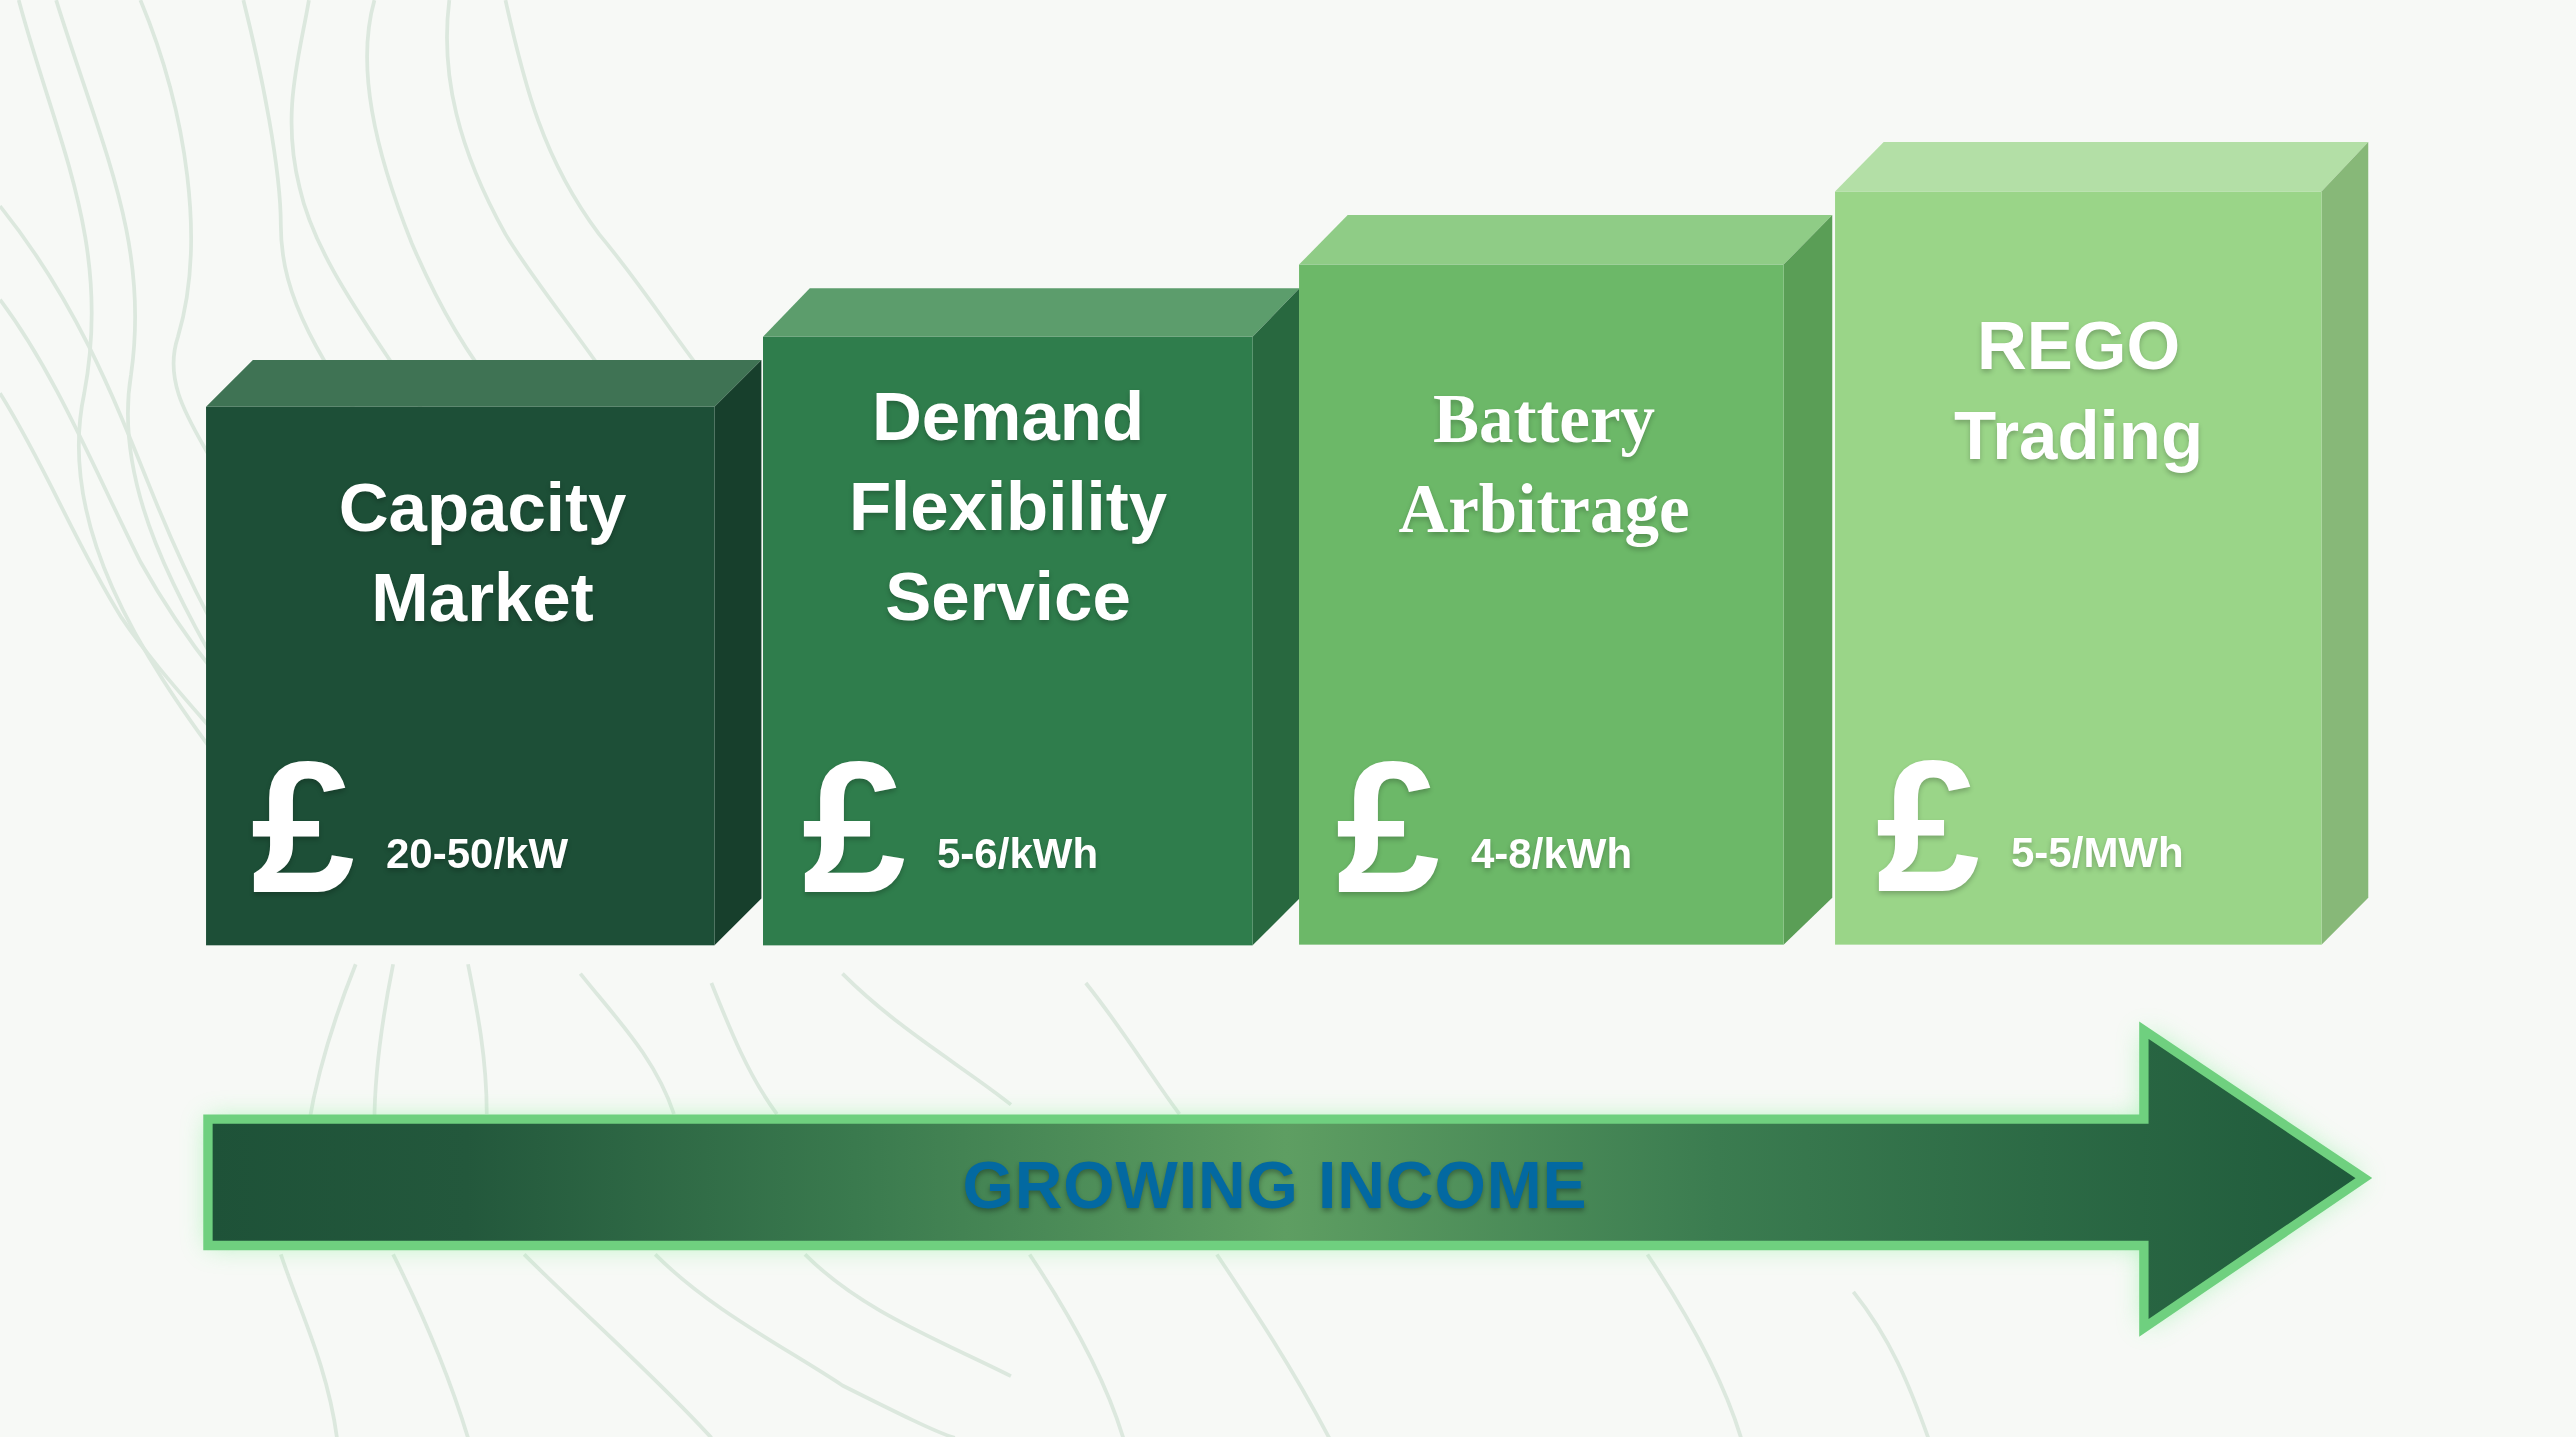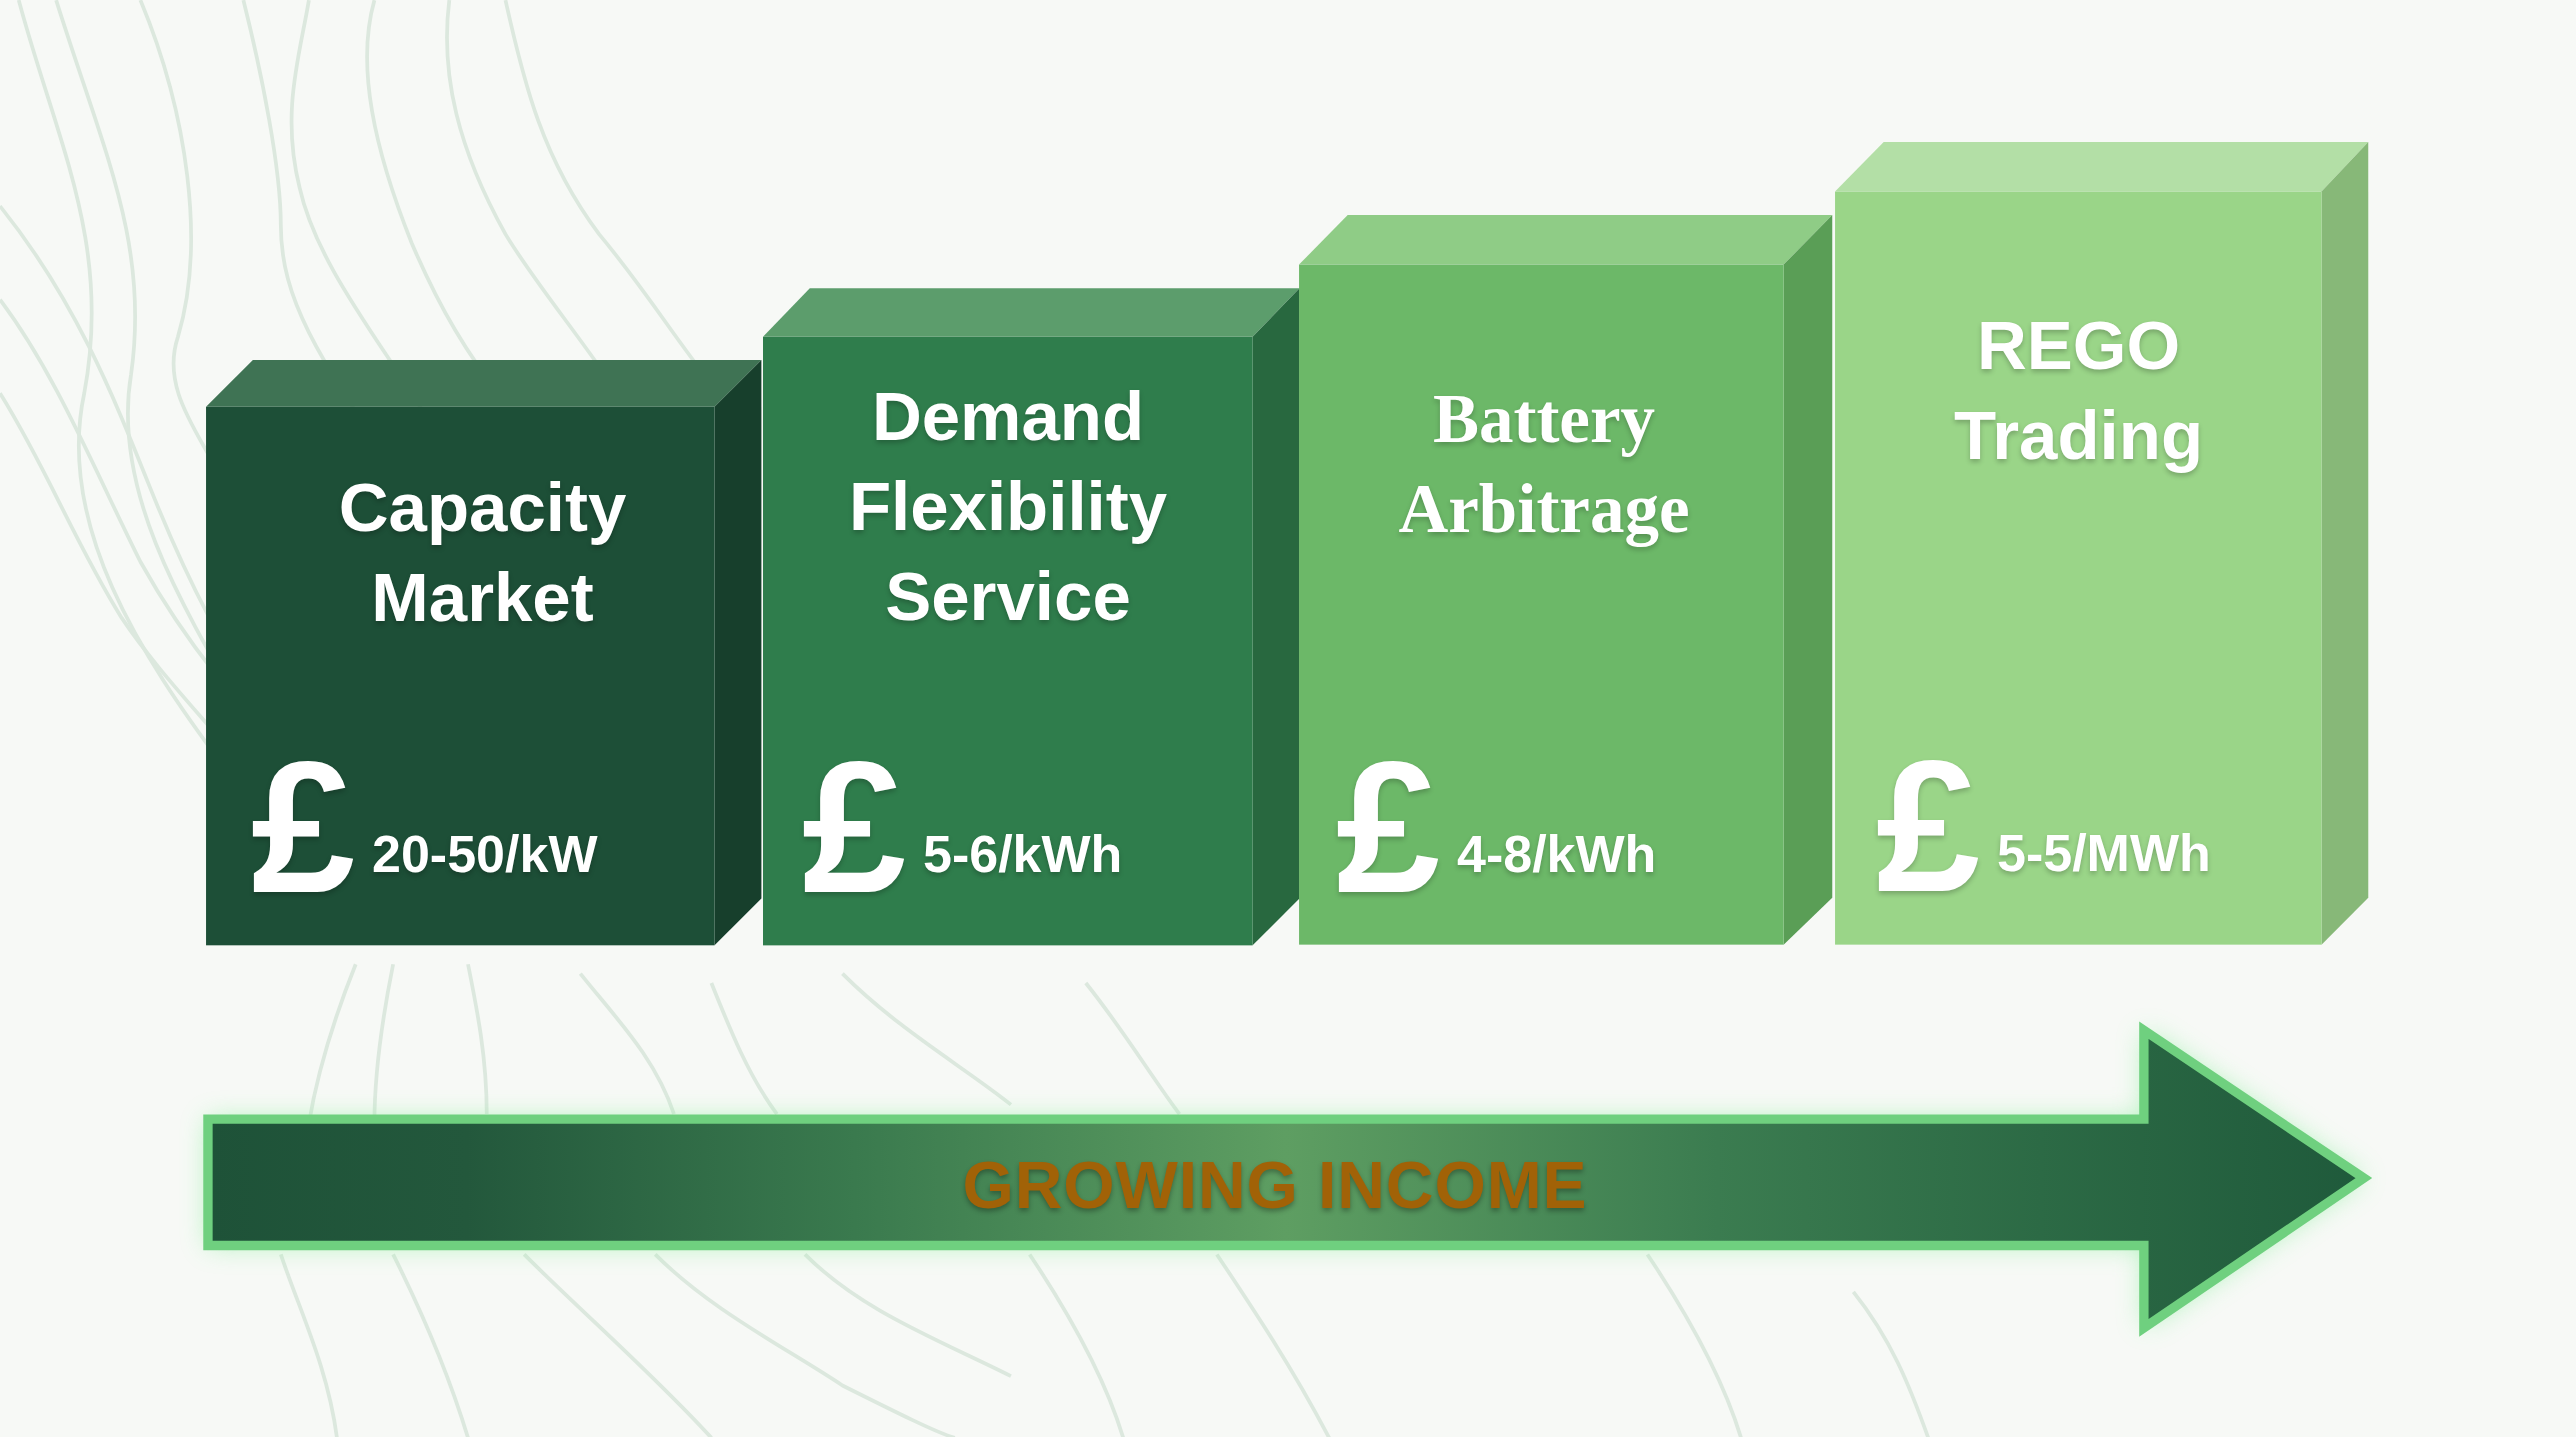--- a/index.html
+++ b/index.html
@@ -18,25 +18,25 @@
     font-size: 69px; line-height: 90px;
     text-shadow: 0 2.8px 5.6px rgba(0,0,0,0.22);
     white-space: pre-line;
   }
   .price {
     position: absolute; display: flex; align-items: flex-end;
     color: #ffffff; font-weight: bold;
     text-shadow: 0 2.8px 5.6px rgba(0,0,0,0.22);
   }
   .pound { font-size: 187px; line-height: 150px; height: 157px; }
-  .price-val { font-size: 52px; line-height: 56px; margin-left: 17px; margin-bottom: 28px; white-space: nowrap; }
+  .price-val { font-size: 42px; line-height: 56px; margin-left: 31px; margin-bottom: 28px; white-space: nowrap; }
   .arrow { position: absolute; left: 178px; top: 1002px; width: 2228px; height: 356px; }
   .arrow-label {
     position: absolute; left: 208px; width: 2134px; top: 1148px;
-    text-align: center; color: #a16207; font-weight: bold; font-size: 66px; line-height: 75px;
+    text-align: center; color: #0369a1; font-weight: bold; font-size: 66px; line-height: 75px;
     letter-spacing: 0.9px;
     text-shadow: 0 2.8px 5.6px rgba(0,0,0,0.3);
   }
 </style>
 </head>
 <body>
 
 <svg class="bg-lines" viewBox="0 0 2752 1536" fill="none" stroke="#dce8de" stroke-width="4">
   <path d="M20 0 C60 150 120 260 90 420 C60 560 150 700 240 820"></path>
   <path d="M60 0 C110 160 160 260 140 400 C120 520 190 640 260 760"></path>

